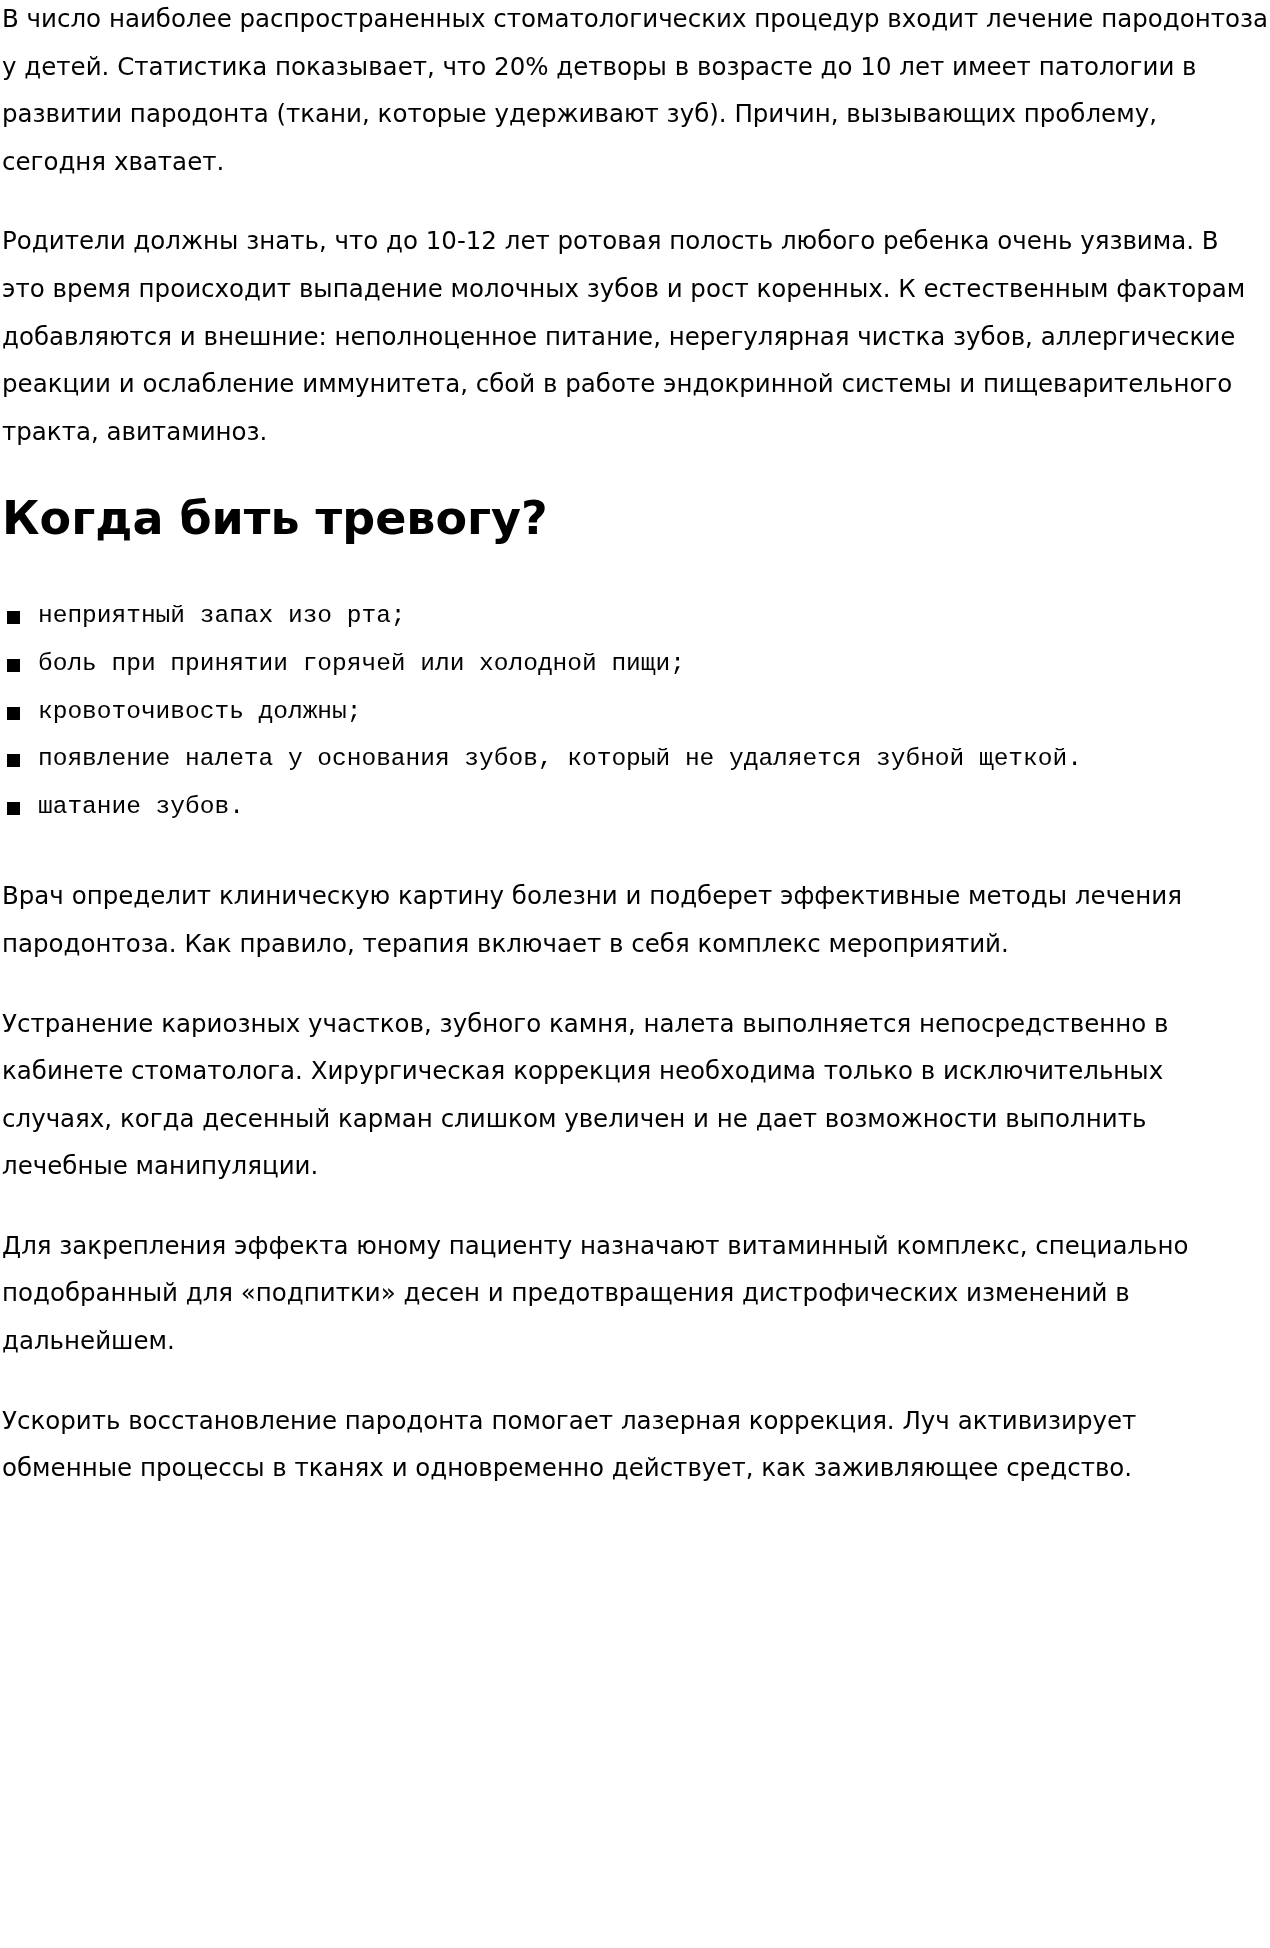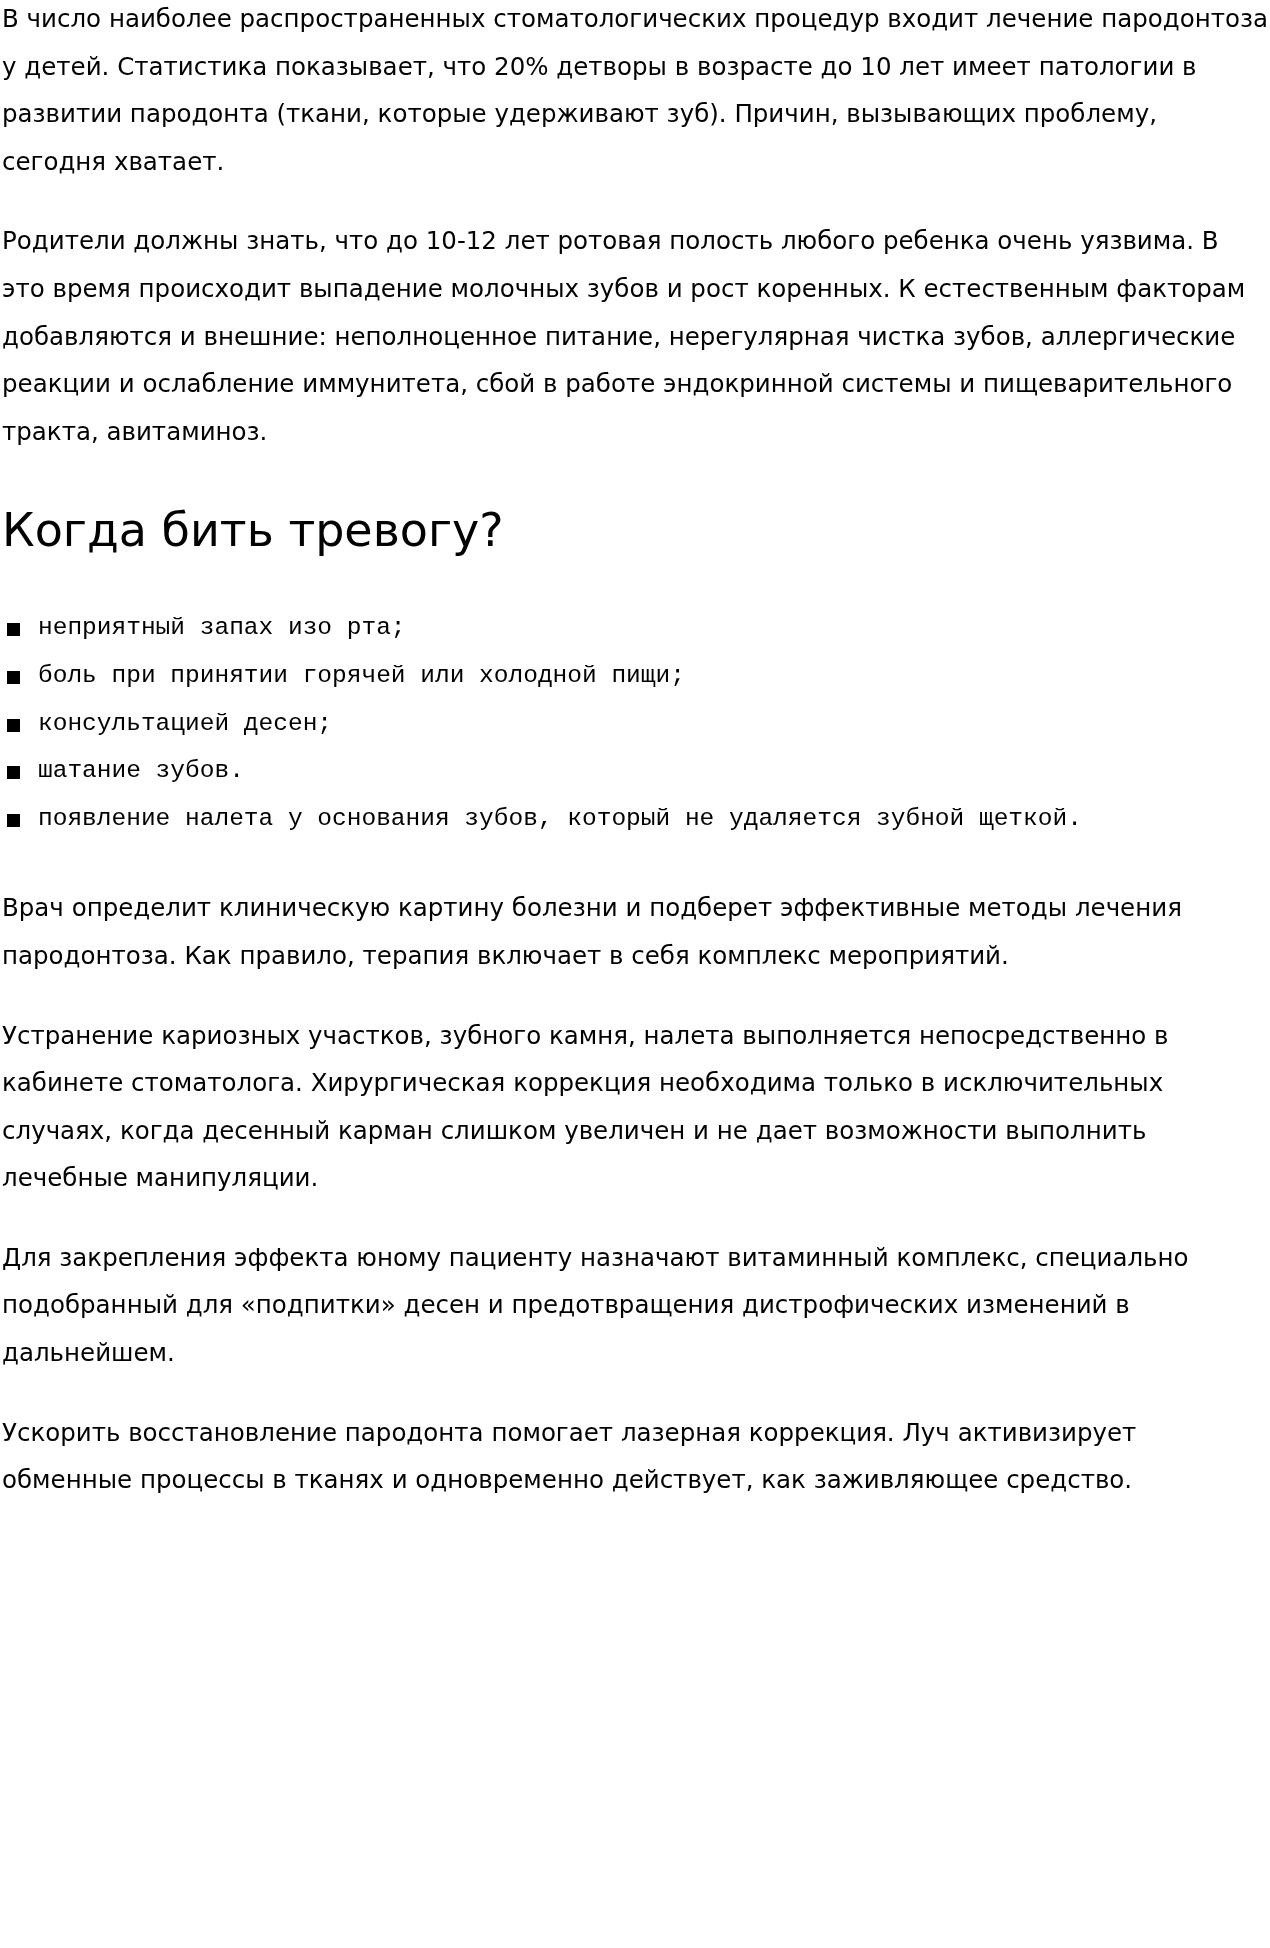--- a/index.html
+++ b/index.html
@@ -20,22 +20,22 @@
     padding: 0 2px;
     margin-top: -5px;
     overflow: hidden;
   }
   .article p {
     margin: 0 0 32px 0;
   }
   .article h2 {
     font-size: 46px;
     line-height: 55px;
-    font-weight: 400;
-    margin: 48px 0 46px 0;
+    font-weight: 700;
+    margin: 36px 0 46px 0;
     letter-spacing: 0;
   }
   ul.symptoms {
     list-style: none;
     margin: 44px 0 42px 0;
     padding: 0;
     font-family: Liberation Mono, monospace;
   }
   ul.symptoms li {
     position: relative;
@@ -68,29 +68,29 @@
     <li>
       <span class="bullet"></span>
       <span>неприятный запах изо рта;</span>
     </li>
     <li>
       <span class="bullet"></span>
       <span>боль при принятии горячей или холодной пищи;</span>
     </li>
     <li>
       <span class="bullet"></span>
-      <span>консультацией десен;</span>
+      <span>кровоточивость должны;</span>
+    </li>
+    <li>
+      <span class="bullet"></span>
+      <span>появление налета у основания зубов, который не удаляется зубной щеткой.</span>
     </li>
     <li>
       <span class="bullet"></span>
       <span>шатание зубов.</span>
-    </li>
-    <li>
-      <span class="bullet"></span>
-      <span>появление налета у основания зубов, который не удаляется зубной щеткой.</span>
     </li>
   </ul>
 
 
 
   <p>Врач определит клиническую картину болезни и подберет эффективные методы лечения пародонтоза. Как правило, терапия включает в себя комплекс мероприятий.</p>
 
   <p>Устранение кариозных участков, зубного камня, налета выполняется непосредственно в кабинете стоматолога. Хирургическая коррекция необходима только в исключительных случаях, когда десенный карман слишком увеличен и не дает возможности выполнить лечебные манипуляции.</p>
 
   <p>Для закрепления эффекта юному пациенту назначают витаминный комплекс, специально подобранный для «подпитки» десен и предотвращения дистрофических изменений в дальнейшем.</p>

